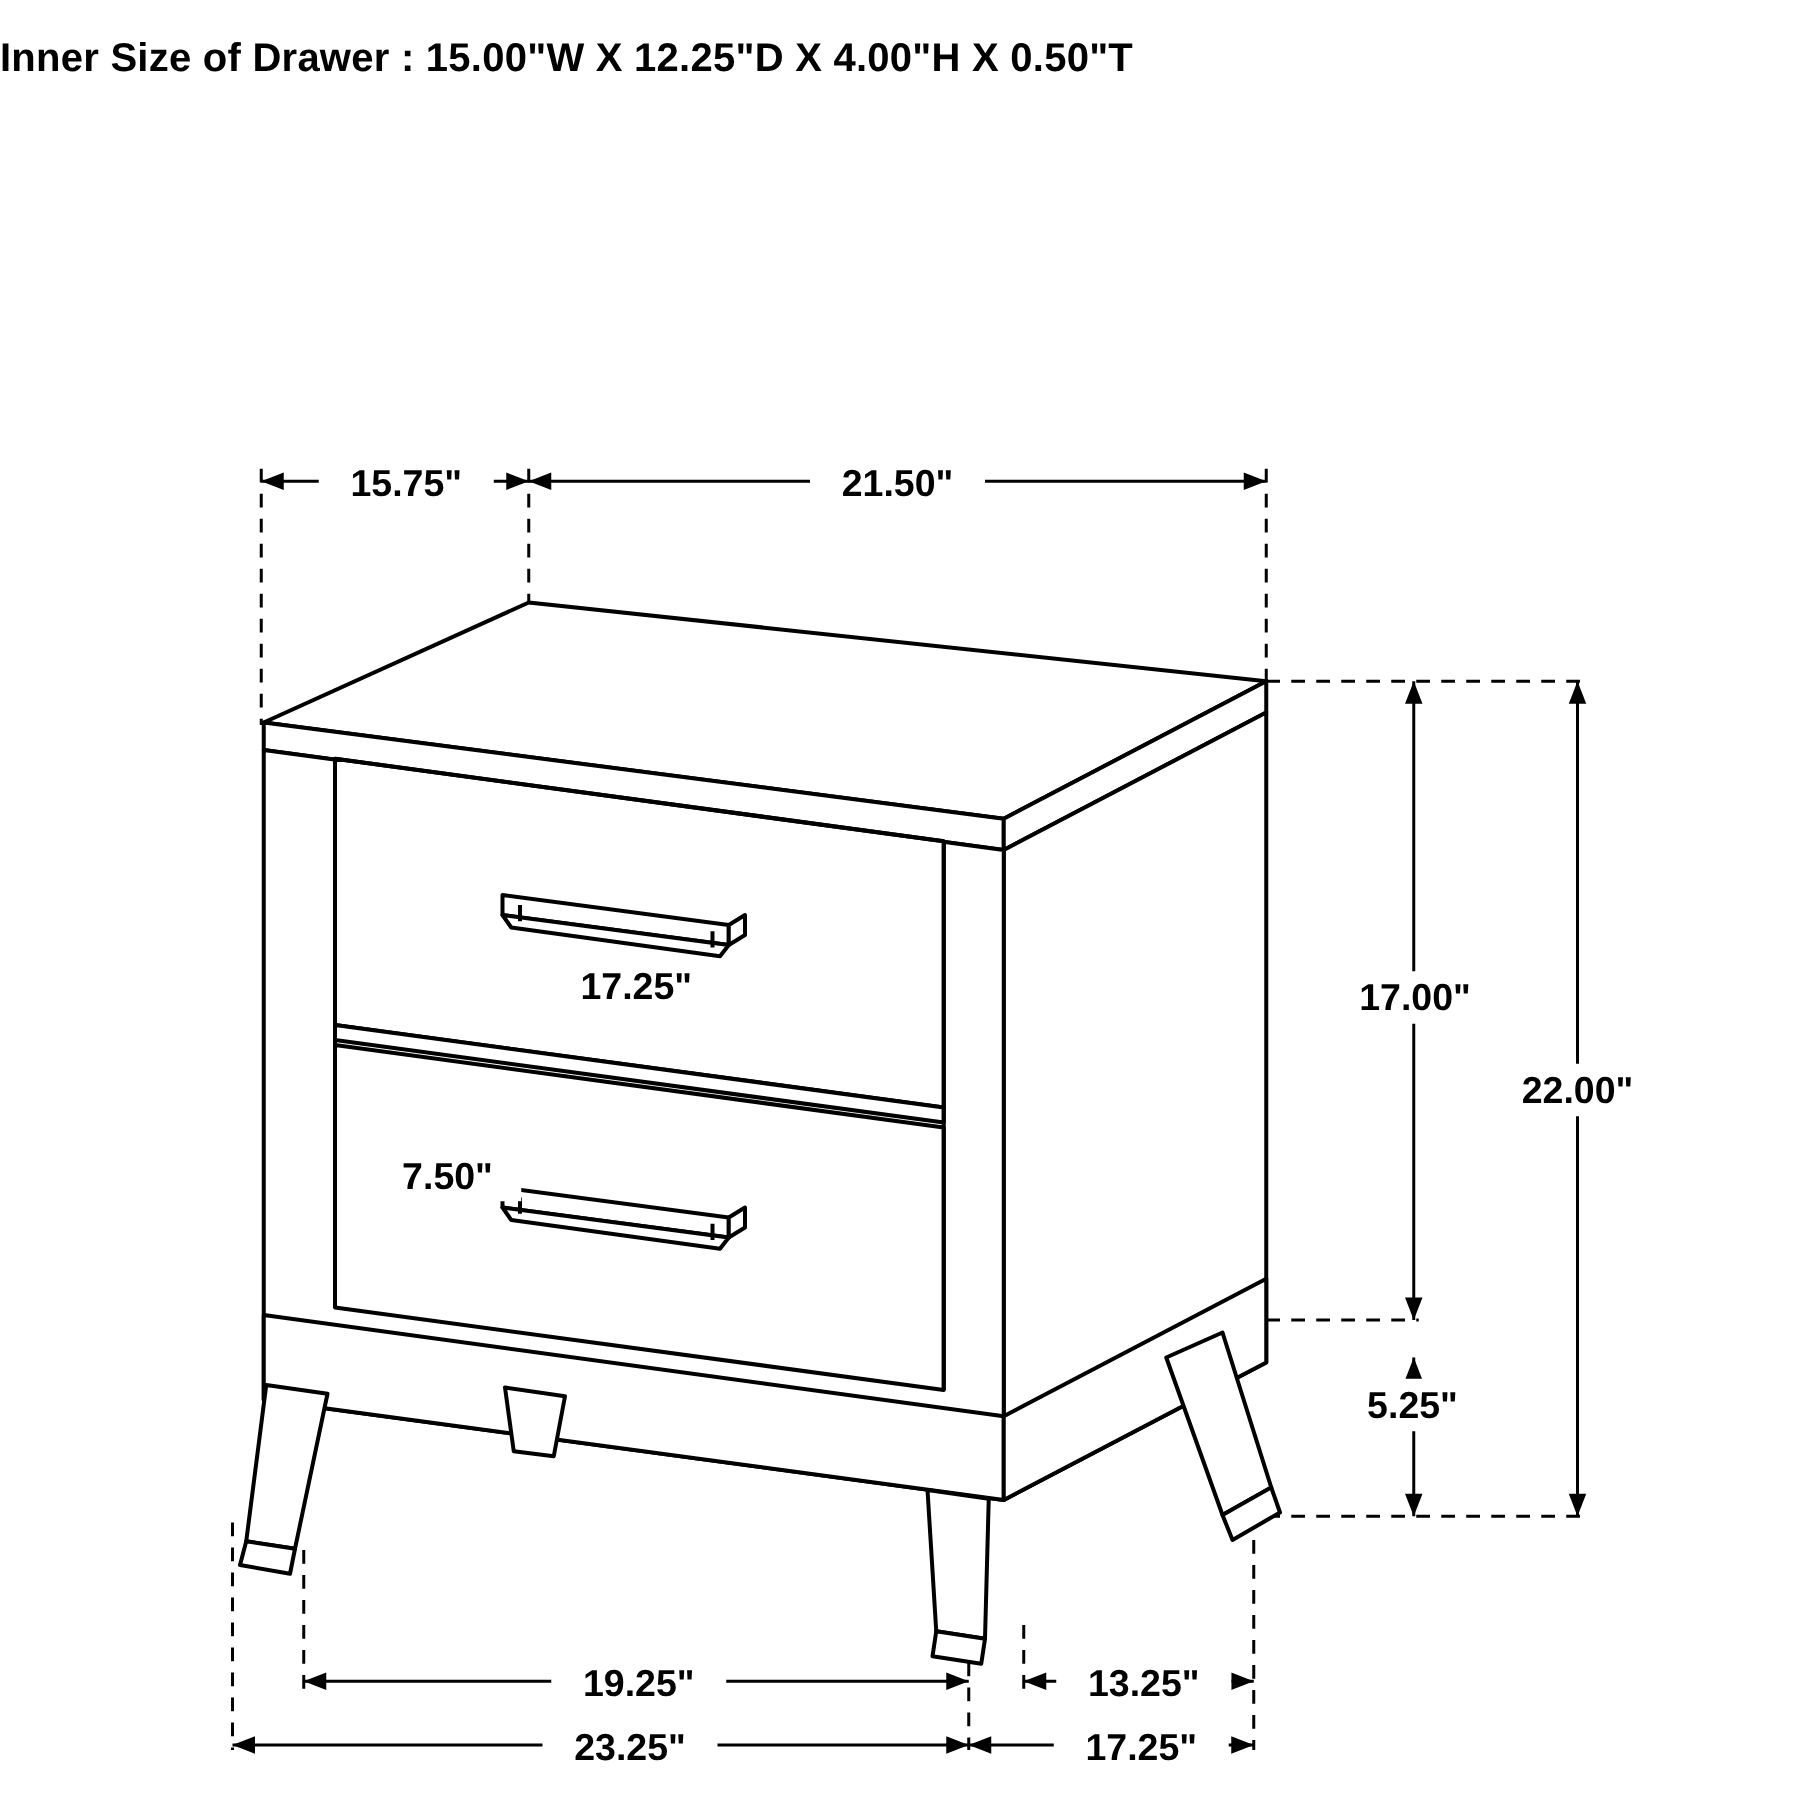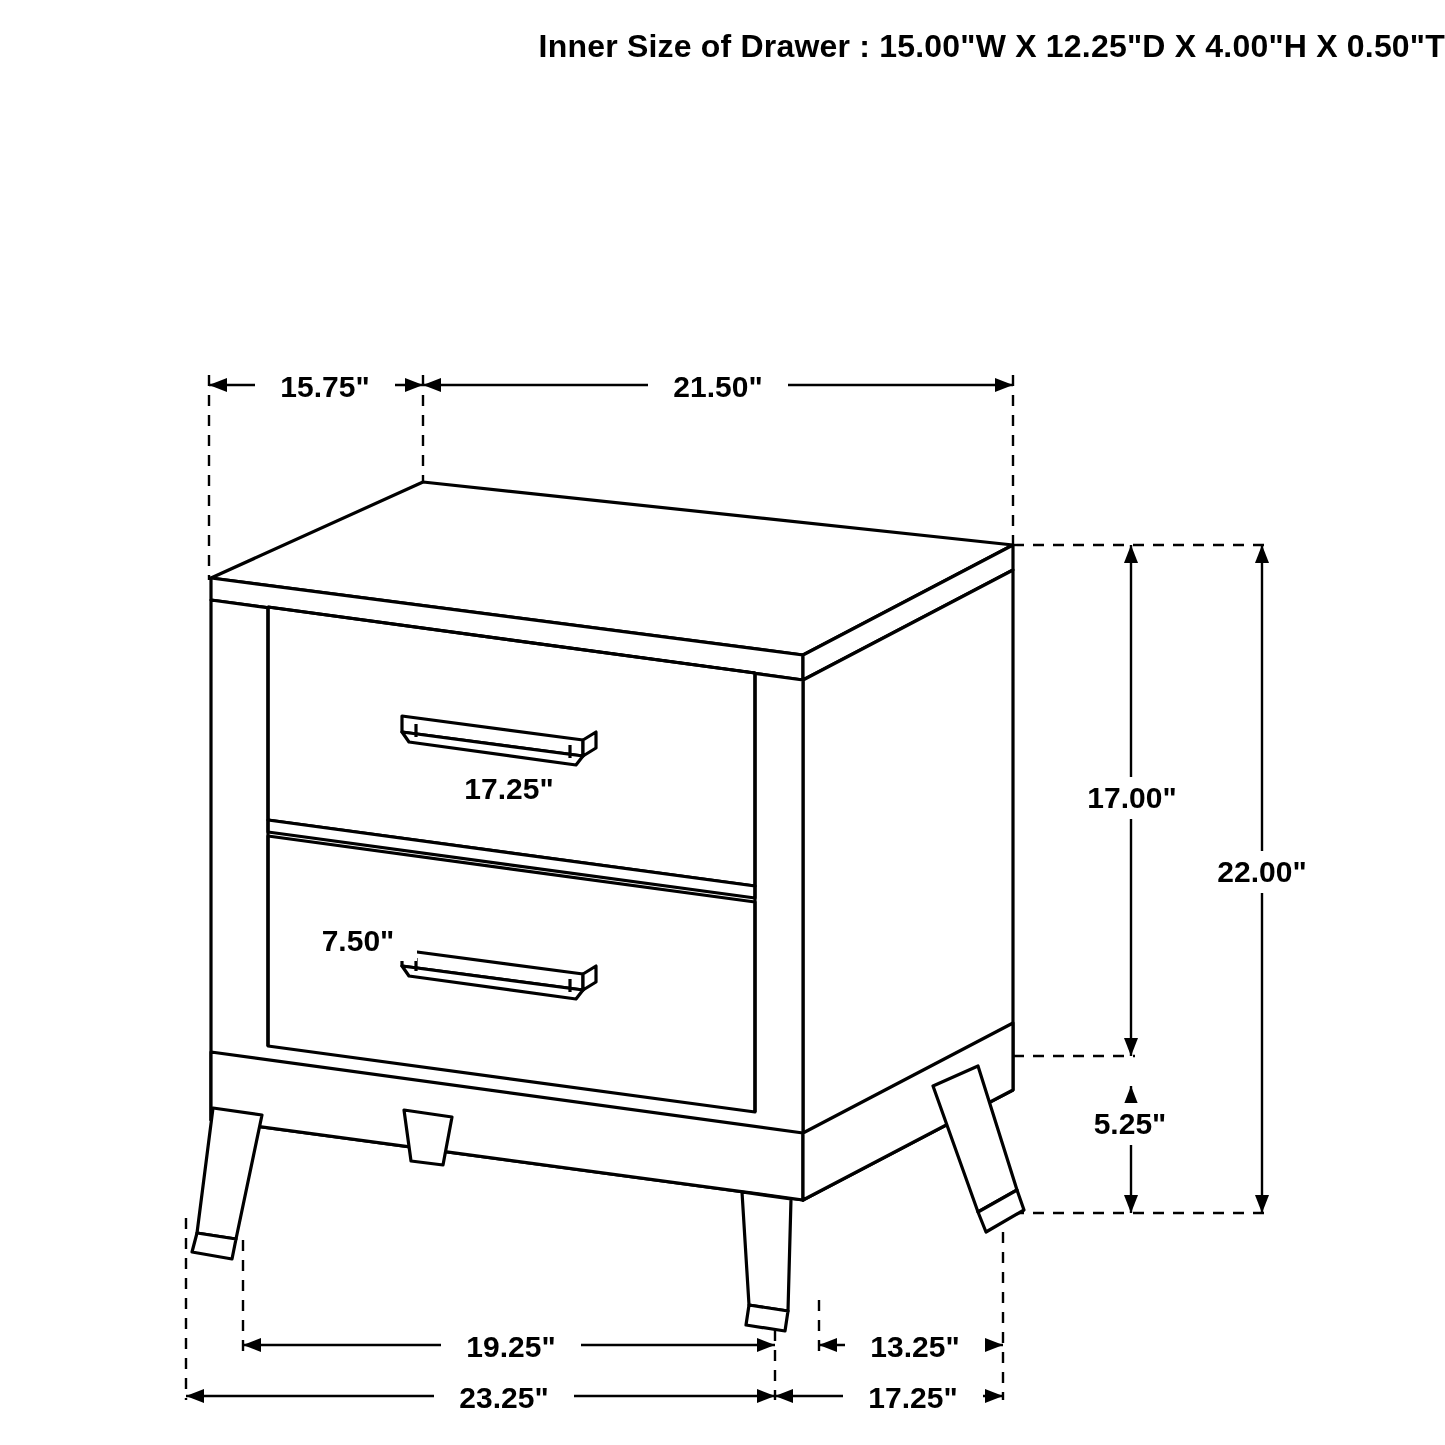--- a/index.html
+++ b/index.html
@@ -16,21 +16,21 @@
   }
   #stage {
     position: absolute;
     inset: 0;
   }
   .title {
     position: absolute;
     top: 28px;
     left: 0;
     width: 1445px;
-    text-align: right;
+    text-align: left;
     font-size: 32px;
     font-weight: bold;
     color: #000;
     letter-spacing: 0.2px;
   }
   svg.diagram {
     position: absolute;
     top: 0;
     left: 0;
     width: 1445px;

